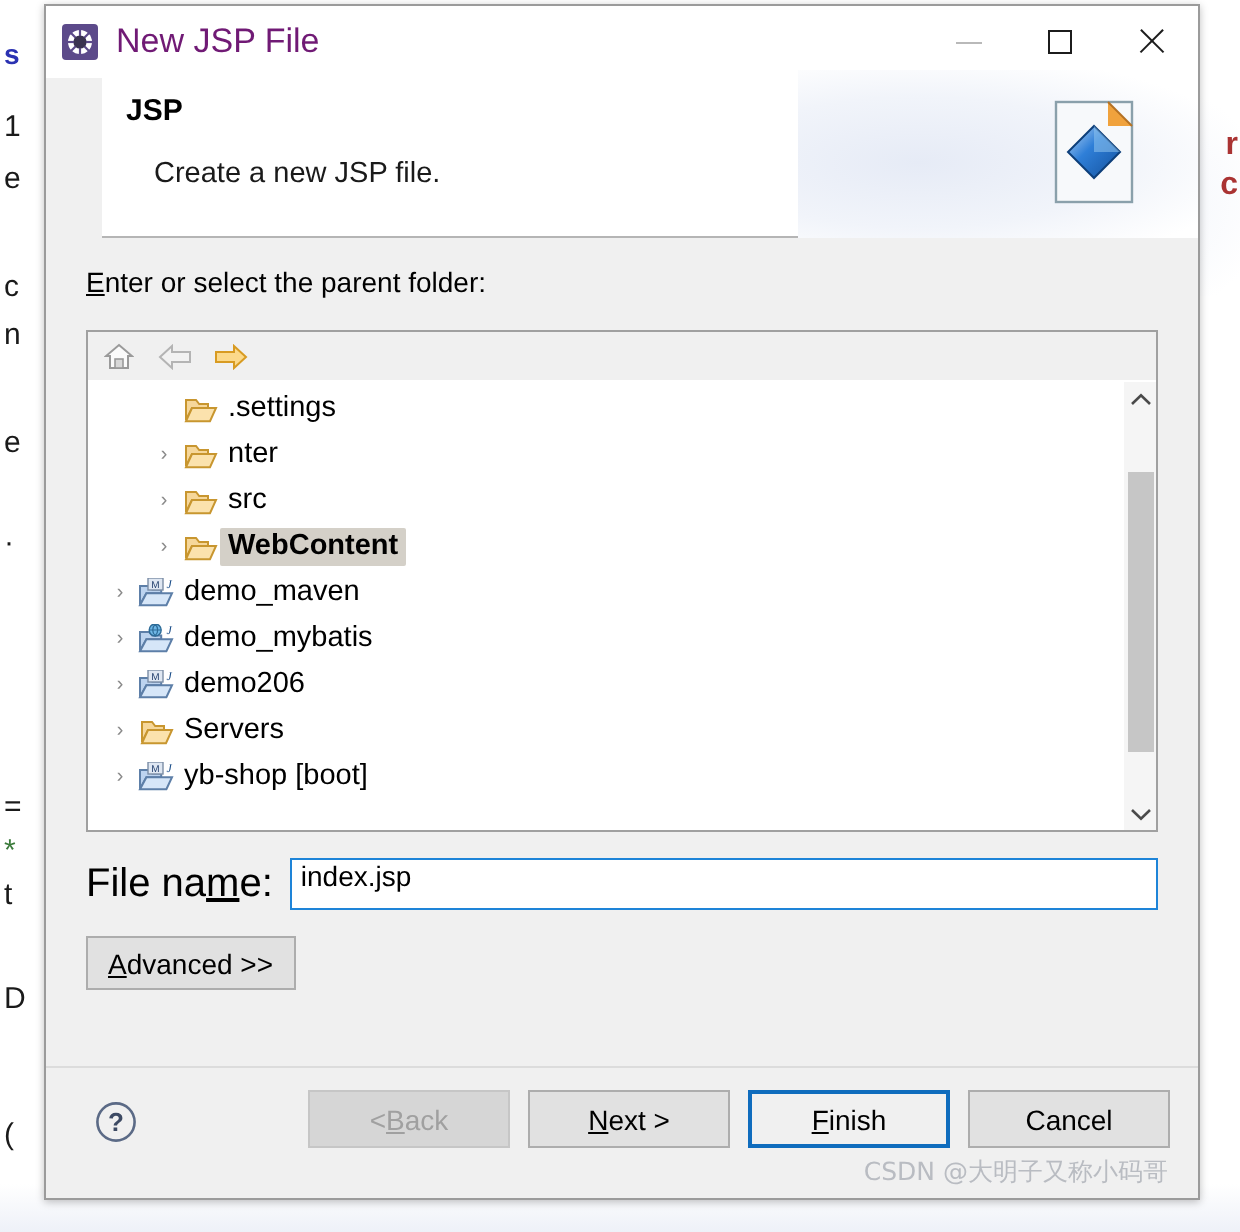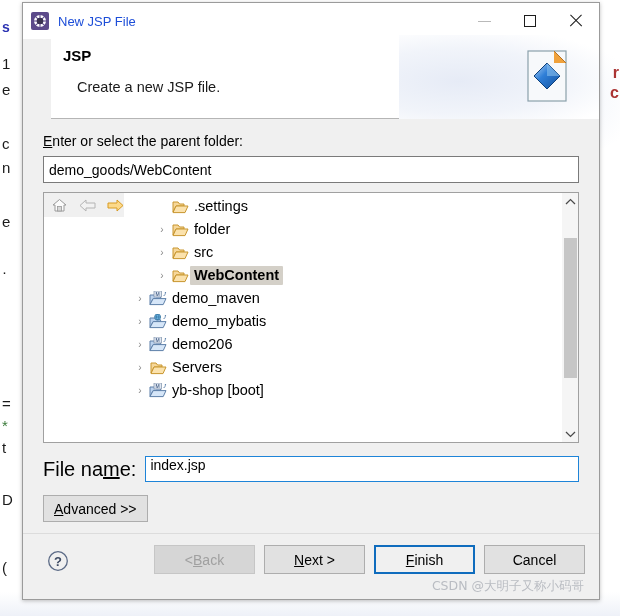--- a/index.html
+++ b/index.html
@@ -75,22 +75,22 @@
   }
   .title-icon {
     width: 18px; height: 18px;
     background: #5c4a8a;
     border-radius: 2px;
     display: flex; align-items: center; justify-content: center;
     flex: 0 0 auto;
     margin-right: 9px;
   }
   .title-text {
-    font-size: 13px;
-    color: #1d4ed8;
+    font-size: 17px;
+    color: #701a75;
     flex: 1 1 auto;
     white-space: nowrap;
     overflow: hidden;
   }
   .win-btns { display: flex; flex: 0 0 auto; height: 36px; }
   .win-btn {
     width: 46px; height: 36px;
     display: flex; align-items: center; justify-content: center;
     cursor: default;
   }
@@ -157,21 +157,21 @@
     width: 100%;
   }
 
   
   .tree-box {
     margin-top: 9px;
     border: 1px solid #a0a0a0;
     background: #ffffff;
     flex: 0 0 auto;
     height: 251px;
-    display: flex; flex-direction: row;
+    display: flex; flex-direction: column;
     overflow: hidden;
   }
   .tree-toolbar {
     height: 25px;
     background: #f0f0f0;
     border-bottom: 1px solid #ffffff;
     display: flex; align-items: center;
     padding-left: 6px;
     gap: 10px;
     flex: 0 0 auto;
@@ -374,23 +374,20 @@
         <path d="M22 16 L35 29 L22 42 L9 29 Z" fill="url(#dia)" stroke="#0d3f7a" stroke-width="1"></path>
         <path d="M22 16 L35 29 L22 29 Z" fill="#8fc4ee" opacity=".55"></path>
       </svg>
     </span>
   </div>
 
   <div class="dlg-body">
 
     <div class="field-label"><u>E</u><span>nter or select the parent folder:</span></div>
 
-    <div class="path-input">
-      <span>demo_goods/WebContent</span>
-    </div>
 
     <div class="tree-box">
       <div class="tree-toolbar">
         <span class="tb-icon">
           <svg width="15" height="14" viewBox="0 0 15 14">
             <path d="M7.5 1.5 L14 7 L12 7 L12 13 L3 13 L3 7 L1 7 Z" fill="#fbfbfb" stroke="#9a9a9a" stroke-width="1"></path>
             <rect x="5.5" y="8.5" width="4" height="4.5" fill="#d8d8d8" stroke="#9a9a9a" stroke-width=".8"></rect>
           </svg>
         </span>
         <span class="tb-icon">
@@ -418,21 +415,21 @@
               <span class="tw-label">.settings</span>
             </div>
             <div class="tree-row" style="padding-left: 30px;">
               <span class="twisty">›</span>
               <span class="tw-icon">
                 <svg width="17" height="14" viewBox="0 0 17 14">
                   <path d="M1 12 L1 2 L6 2 L7.6 4 L12 4 L12 6 L4 6 L1 12 Z" fill="#f6d79a" stroke="#c8962f" stroke-width="1"></path>
                   <path d="M4 6 L16 6 L13 12.6 L1 12.6 Z" fill="#fbe2ad" stroke="#c8962f" stroke-width="1"></path>
                 </svg>
               </span>
-              <span class="tw-label">folder</span>
+              <span class="tw-label">nter</span>
             </div>
             <div class="tree-row" style="padding-left: 30px;">
               <span class="twisty">›</span>
               <span class="tw-icon">
                 <svg width="17" height="14" viewBox="0 0 17 14">
                   <path d="M1 12 L1 2 L6 2 L7.6 4 L12 4 L12 6 L4 6 L1 12 Z" fill="#f6d79a" stroke="#c8962f" stroke-width="1"></path>
                   <path d="M4 6 L16 6 L13 12.6 L1 12.6 Z" fill="#fbe2ad" stroke="#c8962f" stroke-width="1"></path>
                 </svg>
               </span>
               <span class="tw-label">src</span>

